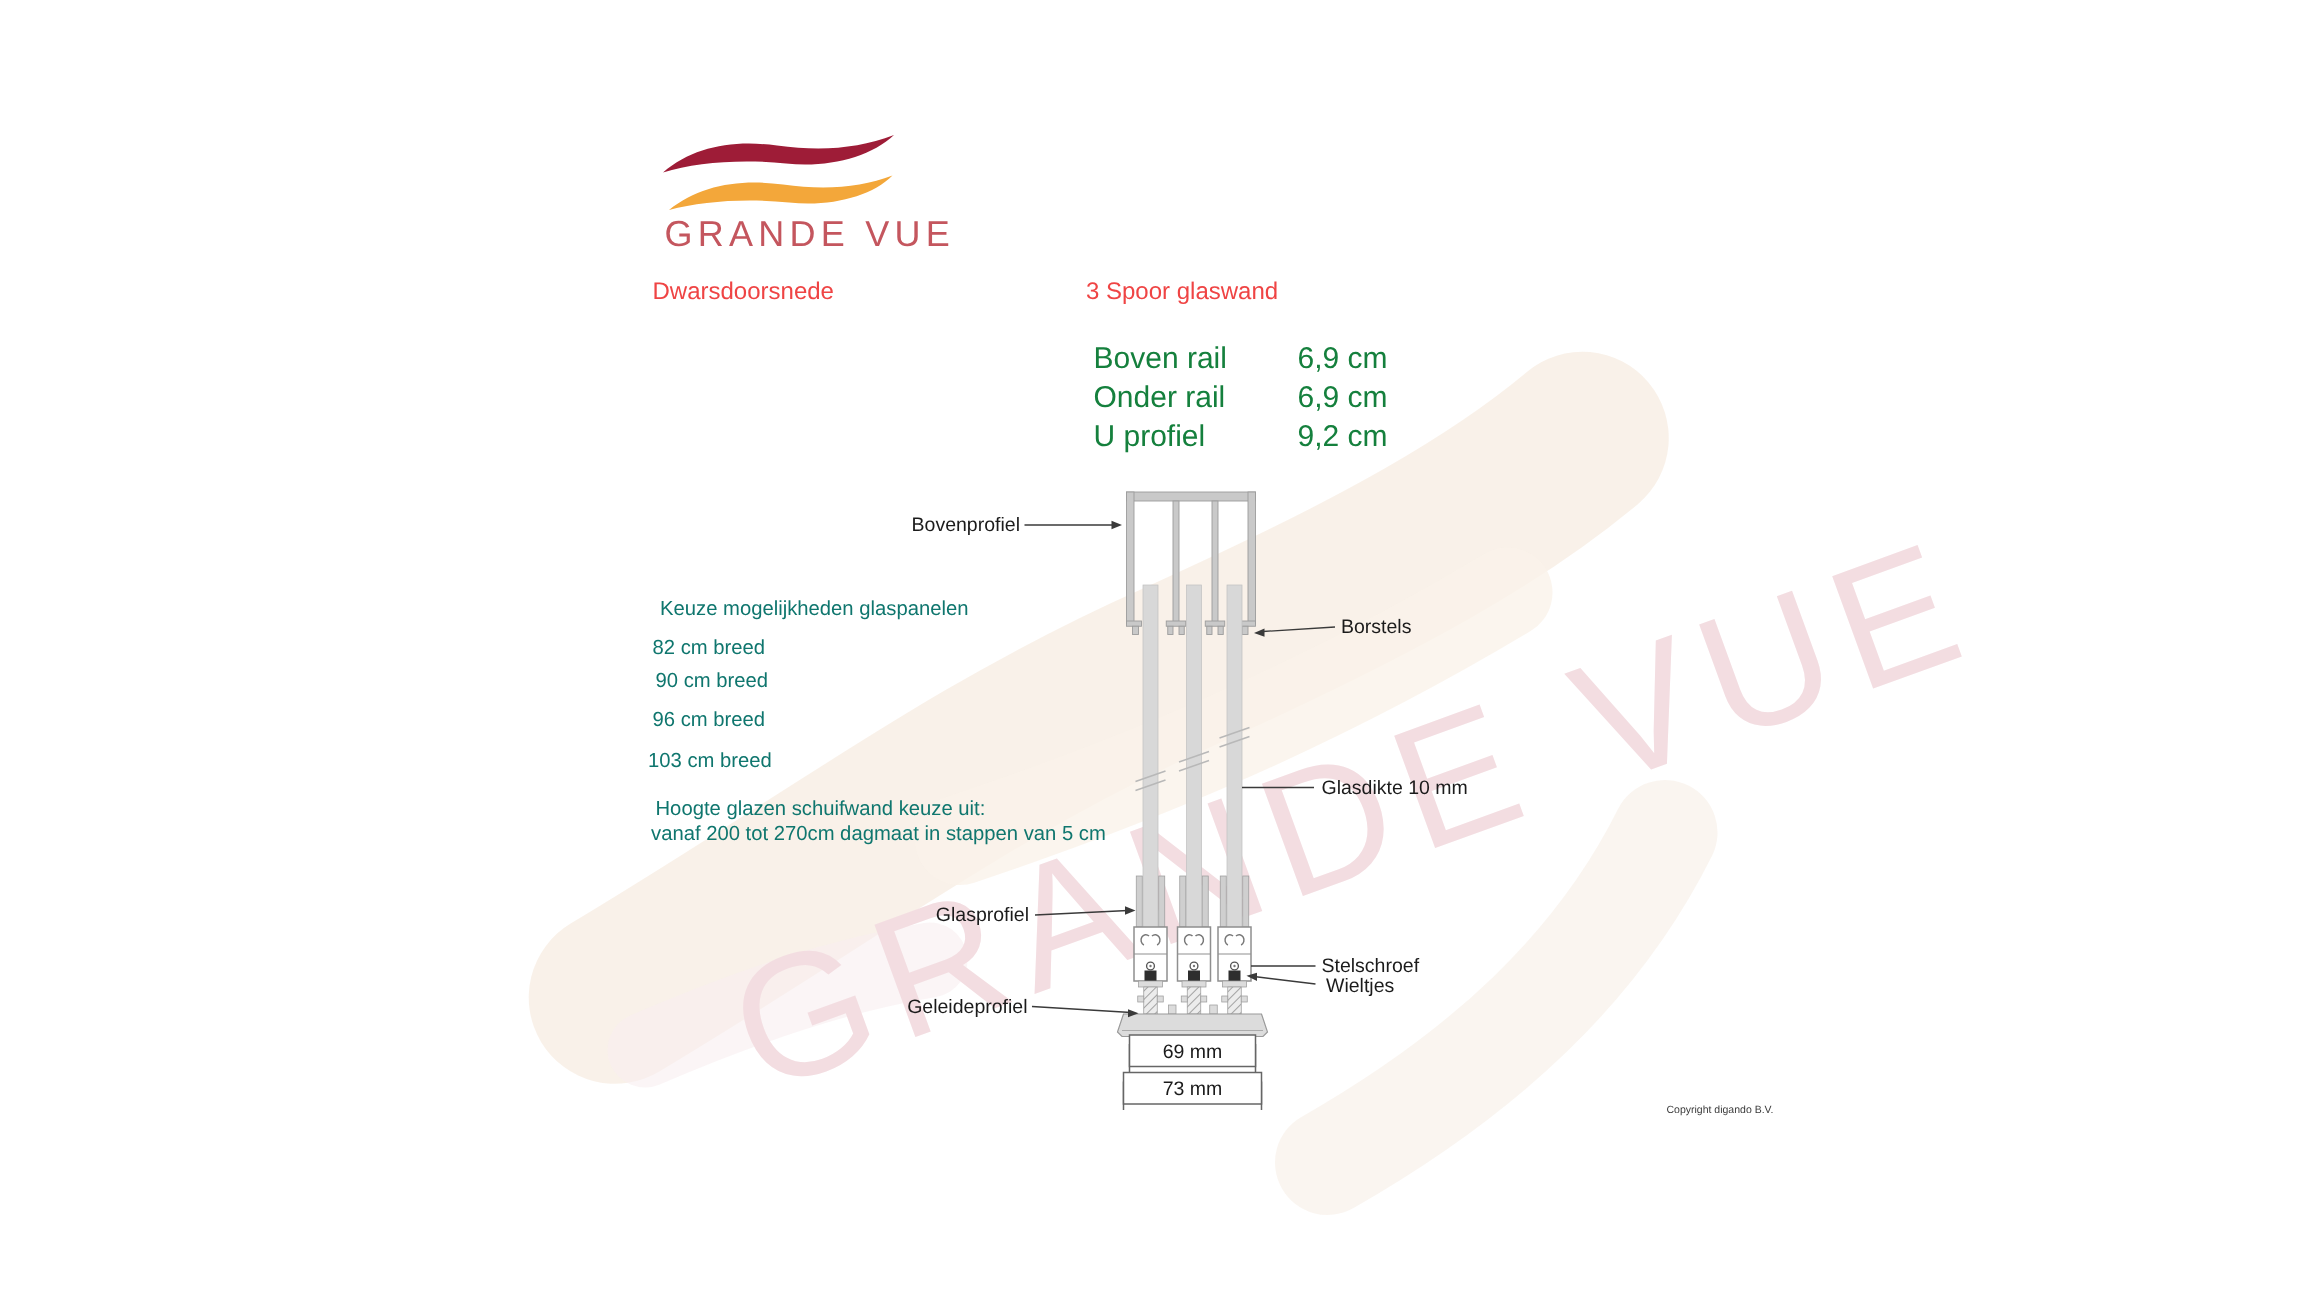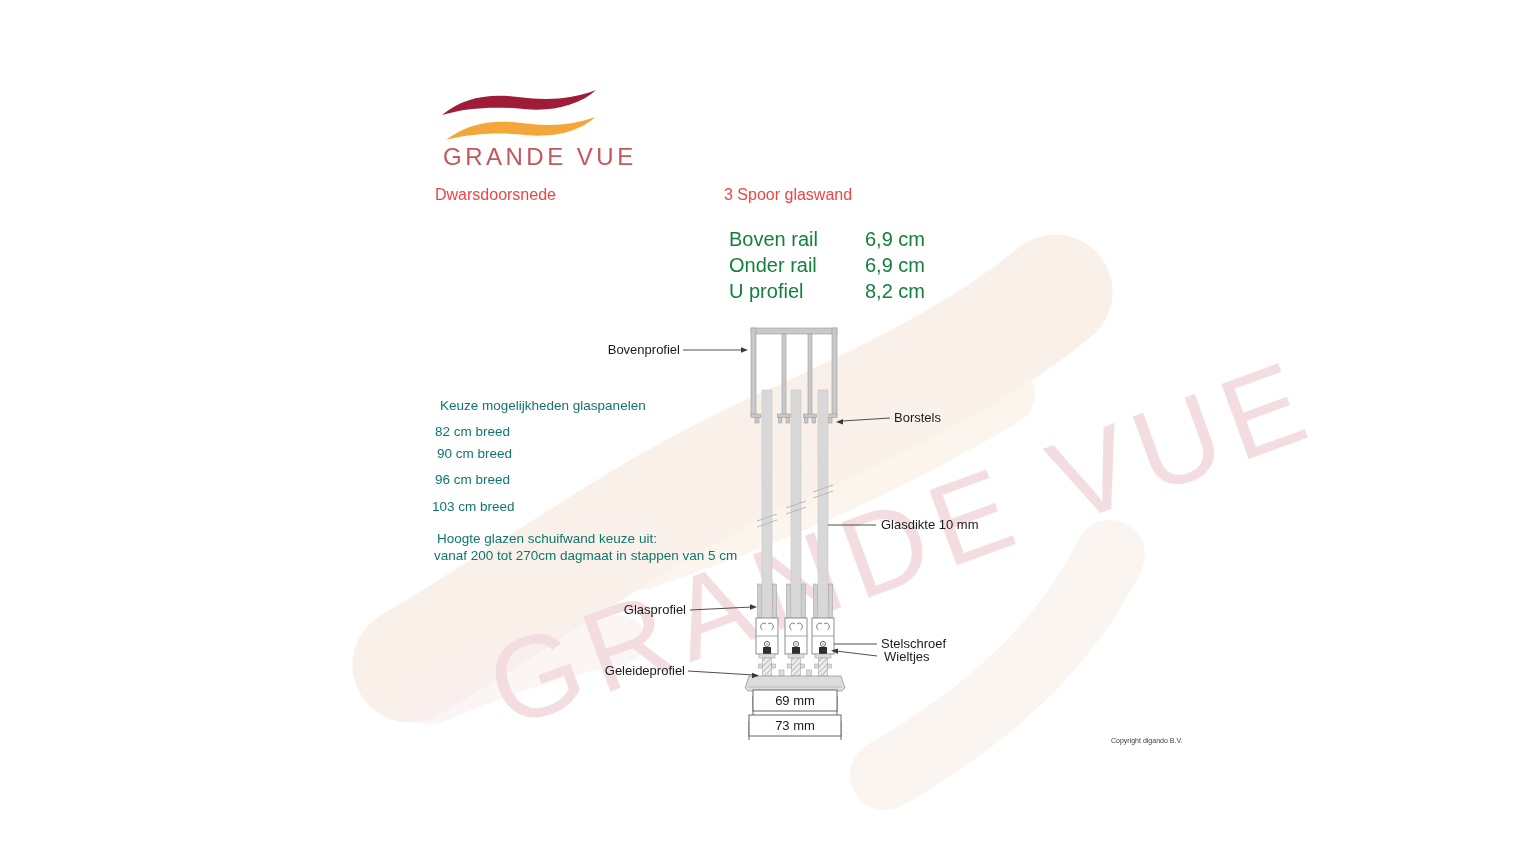--- a/index.html
+++ b/index.html
@@ -75,21 +75,21 @@
     <div class="spec-row">
       <span class="spec-label">Boven rail</span>
       <span class="spec-value">6,9 cm</span>
     </div>
     <div class="spec-row">
       <span class="spec-label">Onder rail</span>
       <span class="spec-value">6,9 cm</span>
     </div>
     <div class="spec-row">
       <span class="spec-label">U profiel</span>
-      <span class="spec-value">8,2 cm</span>
+      <span class="spec-value">9,2 cm</span>
     </div>
   </div>
 
   <div class="opt" style="left:440px;top:398px;">Keuze mogelijkheden glaspanelen</div>
   <div class="opt" style="left:435px;top:424px;">82 cm breed</div>
   <div class="opt" style="left:437px;top:446px;text-align:center;">90 cm breed</div>
   <div class="opt" style="left:435px;top:472px;">96 cm breed</div>
   <div class="opt" style="left:432px;top:499px;">103 cm breed</div>
   <div class="opt" style="left:437px;top:531px;">Hoogte glazen schuifwand keuze uit:</div>
   <div class="opt" style="left:434px;top:548px;">vanaf 200 tot 270cm dagmaat in stappen van 5 cm</div>

